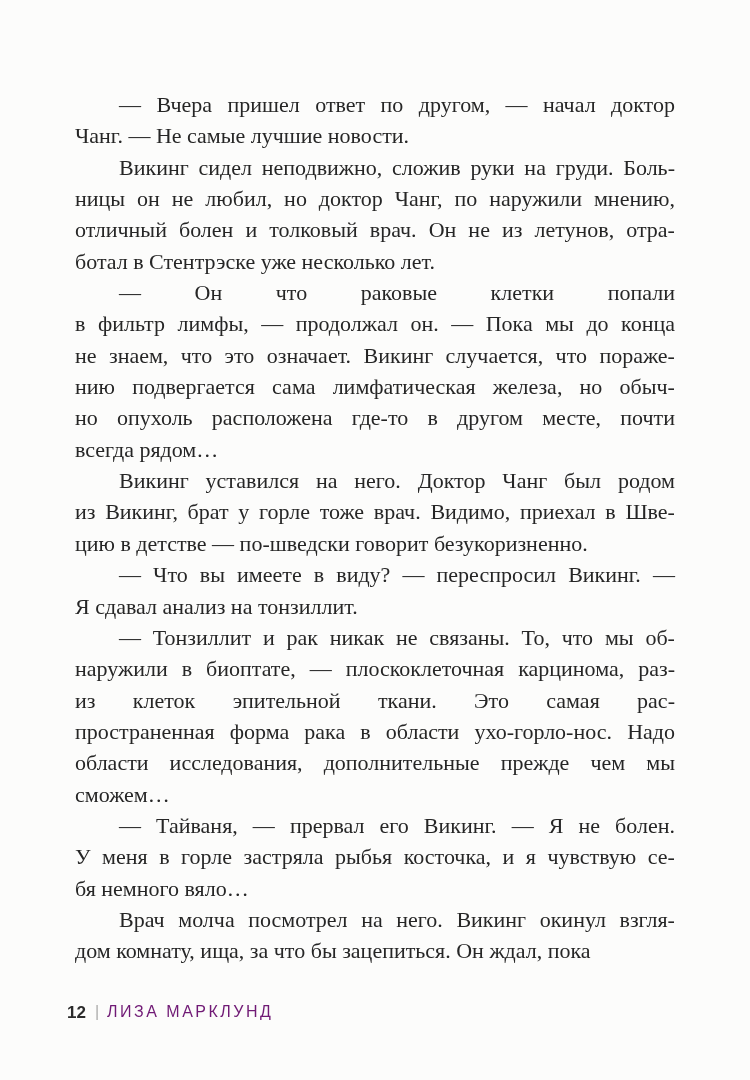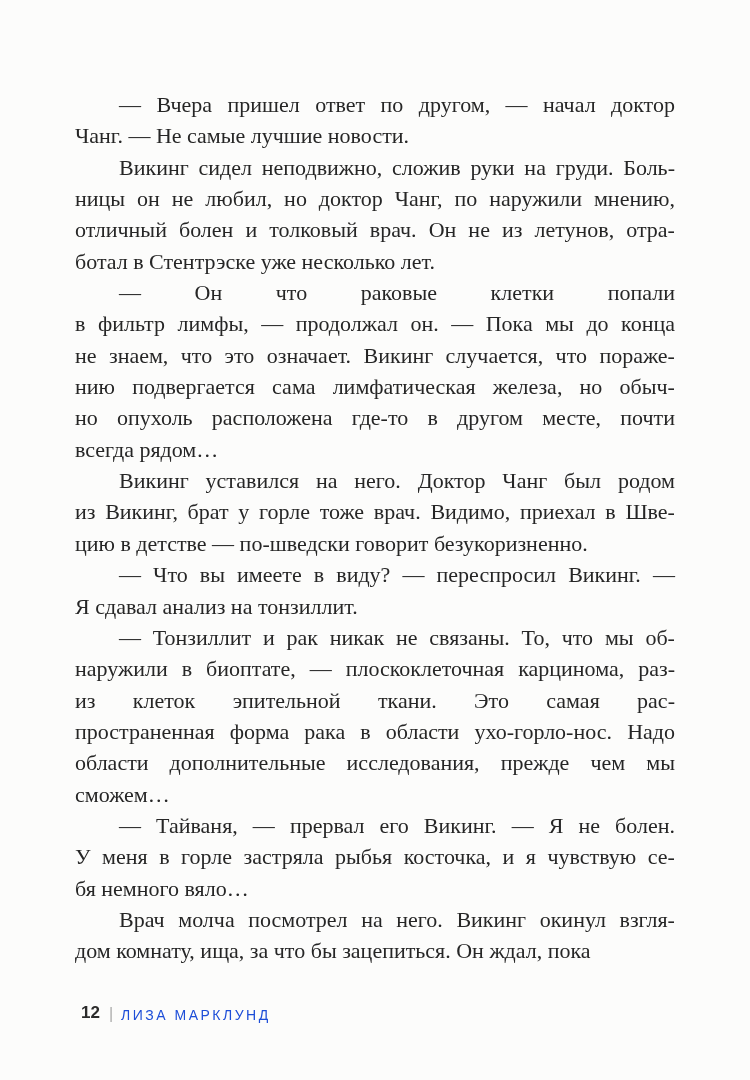--- a/index.html
+++ b/index.html
@@ -36,41 +36,41 @@
   }
   .line.indent {
     padding-left: 44px;
   }
   .line.last {
     display: block;
     white-space: normal;
   }
   .footer {
     position: absolute;
-    left: 81px;
+    left: 67px;
     top: 1003px;
     display: flex;
-    align-items: flex-end;
+    align-items: flex-start;
     font-family: "Liberation Sans", "DejaVu Sans", sans-serif;
   }
   .page-number {
     font-size: 17px;
     font-weight: bold;
     color: #2b2b2b;
   }
   .footer-sep {
     font-size: 16px;
     font-weight: 300;
     color: #ababab;
     margin: 0 8px 0 9px;
   }
   .author-name {
-    font-size: 14px;
+    font-size: 16px;
     letter-spacing: 2.5px;
-    color: #1d4ed8;
+    color: #701a75;
   }
 </style>
 </head>
 <body>
 
 <div class="text-block">
     <div class="paragraph">
       <div class="line indent"><span>—</span><span>Вчера</span><span>пришел</span><span>ответ</span><span>по</span><span>другом,</span><span>—</span><span>начал</span><span>доктор</span></div>
       <div class="line last">Чанг. — Не самые лучшие новости.</div>
     </div>
@@ -95,21 +95,21 @@
     </div>
     <div class="paragraph">
       <div class="line indent"><span>—</span><span>Что</span><span>вы</span><span>имеете</span><span>в</span><span>виду?</span><span>—</span><span>переспросил</span><span>Викинг.</span><span>—</span></div>
       <div class="line last">Я сдавал анализ на тонзиллит.</div>
     </div>
     <div class="paragraph">
       <div class="line indent"><span>—</span><span>Тонзиллит</span><span>и</span><span>рак</span><span>никак</span><span>не</span><span>связаны.</span><span>То,</span><span>что</span><span>мы</span><span>об-</span></div>
       <div class="line"><span>наружили</span><span>в</span><span>биоптате,</span><span>—</span><span>плоскоклеточная</span><span>карцинома,</span><span>раз-</span></div>
       <div class="line"><span>из</span><span>клеток</span><span>эпительной</span><span>ткани.</span><span>Это</span><span>самая</span><span>рас-</span></div>
       <div class="line"><span>пространенная</span><span>форма</span><span>рака</span><span>в</span><span>области</span><span>ухо-горло-нос.</span><span>Надо</span></div>
-      <div class="line"><span>области</span><span>дополнительные</span><span>исследования,</span><span>прежде</span><span>чем</span><span>мы</span></div>
+      <div class="line"><span>области</span><span>исследования,</span><span>дополнительные</span><span>прежде</span><span>чем</span><span>мы</span></div>
       <div class="line last">сможем…</div>
     </div>
     <div class="paragraph">
       <div class="line indent"><span>—</span><span>Тайваня,</span><span>—</span><span>прервал</span><span>его</span><span>Викинг.</span><span>—</span><span>Я</span><span>не</span><span>болен.</span></div>
       <div class="line"><span>У</span><span>меня</span><span>в</span><span>горле</span><span>застряла</span><span>рыбья</span><span>косточка,</span><span>и</span><span>я</span><span>чувствую</span><span>се-</span></div>
       <div class="line last">бя немного вяло…</div>
     </div>
     <div class="paragraph">
       <div class="line indent"><span>Врач</span><span>молча</span><span>посмотрел</span><span>на</span><span>него.</span><span>Викинг</span><span>окинул</span><span>взгля-</span></div>
       <div class="line last">дом комнату, ища, за что бы зацепиться. Он ждал, пока</div>

